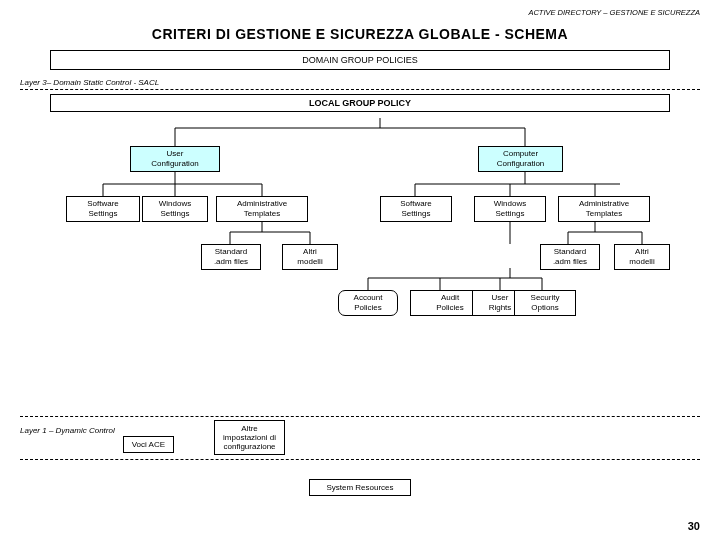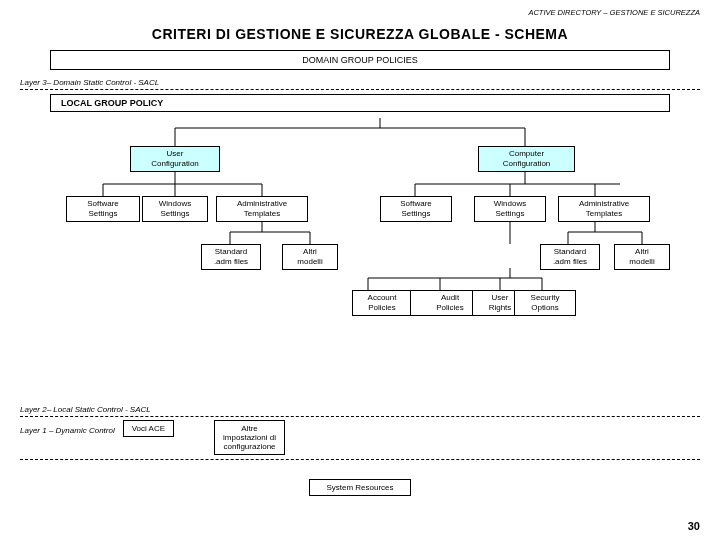--- a/index.html
+++ b/index.html
@@ -48,21 +48,21 @@
       margin-top: 8px;
       margin-bottom: 2px;
       color: #000;
     }
     .dashed-line {
       border-top: 1.5px dashed #000;
       margin-bottom: 4px;
     }
     .local-group-box {
       border: 1.5px solid #000;
-      text-align: left;
+      text-align: center;
       padding: 3px 10px;
       font-size: 9px;
       font-weight: bold;
       margin: 0 30px 0 30px;
     }
     
     .tree-container {
       position: relative;
       width: 100%;
       margin-top: 4px;
@@ -105,20 +105,21 @@
     .dashed-line2 {
       border-top: 1.5px dashed #000;
       margin-bottom: 3px;
     }
     .voci-box {
       border: 1.5px solid #000;
       text-align: center;
       padding: 3px 8px;
       font-size: 8px;
       font-weight: normal;
+      margin-top: 16px;
     }
     .altre-box {
       border: 1.5px solid #000;
       text-align: center;
       padding: 3px 8px;
       font-size: 8px;
       font-weight: normal;
       margin-left: 40px;
     }
     .system-resources-box {
@@ -194,21 +195,21 @@
       <line x1="348" y1="162" x2="348" y2="174" stroke="#000" stroke-width="1"></line>
       <line x1="420" y1="162" x2="420" y2="174" stroke="#000" stroke-width="1"></line>
       <line x1="480" y1="162" x2="480" y2="174" stroke="#000" stroke-width="1"></line>
       <line x1="522" y1="162" x2="522" y2="174" stroke="#000" stroke-width="1"></line>
     </svg>
 
     <div class="node-box cyan" style="left:110px; top:30px; width:90px; height:26px;">
       <span>User<br>Configuration</span>
     </div>
 
-    <div class="node-box cyan" style="left:458px; top:30px; width:97px; height:26px;">
+    <div class="node-box cyan" style="left:458px; top:30px; width:85px; height:26px;">
       <span>Computer<br>Configuration</span>
     </div>
 
     <div class="node-box" style="left:46px; top:80px; width:74px; height:24px;">
       <span>Software<br>Settings</span>
     </div>
 
     <div class="node-box" style="left:122px; top:80px; width:66px; height:24px;">
       <span>Windows<br>Settings</span>
     </div>
@@ -239,40 +240,39 @@
 
 
     <div class="node-box" style="left:520px; top:128px; width:60px; height:24px;">
       <span>Standard<br>.adm files</span>
     </div>
 
     <div class="node-box" style="left:594px; top:128px; width:56px; height:24px;">
       <span>Altri<br>modelli</span>
     </div>
 
-    <div class="node-box" style="left:332px; top:174px; width:60px; height:24px;">
+    <div class="node-box" style="left:318px; top:174px; width:60px; height:24px;border-radius:7px;">
       <span>Account<br>Policies</span>
     </div>
 
     <div class="node-box" style="left:390px; top:174px; width:80px; height:24px;">
       <span>Audit<br>Policies</span>
     </div>
 
     <div class="node-box" style="left:452px; top:174px; width:56px; height:24px;">
       <span>User<br>Rights</span>
     </div>
 
     <div class="node-box" style="left:494px; top:174px; width:62px; height:20px;">
       <span>Security<br>Options</span>
     </div>
 
   </div>
 
   <div style="position: absolute; bottom: 28px; left: 20px; right: 20px;">
-    <div class="layer2-label">Layer 2– Local Static Control - SACL</div>
     <div class="dashed-line2"></div>
 
     <div style="display: flex; align-items: flex-start; margin-bottom: 4px;">
       <div class="layer1-label" style="margin-top: 6px; margin-right: 8px;">Layer 1 – Dynamic Control</div>
       <div class="voci-box">
         <span>Voci ACE</span>
       </div>
       <div class="altre-box">
         <span>Altre<br>impostazioni di<br>configurazione</span>
       </div>

